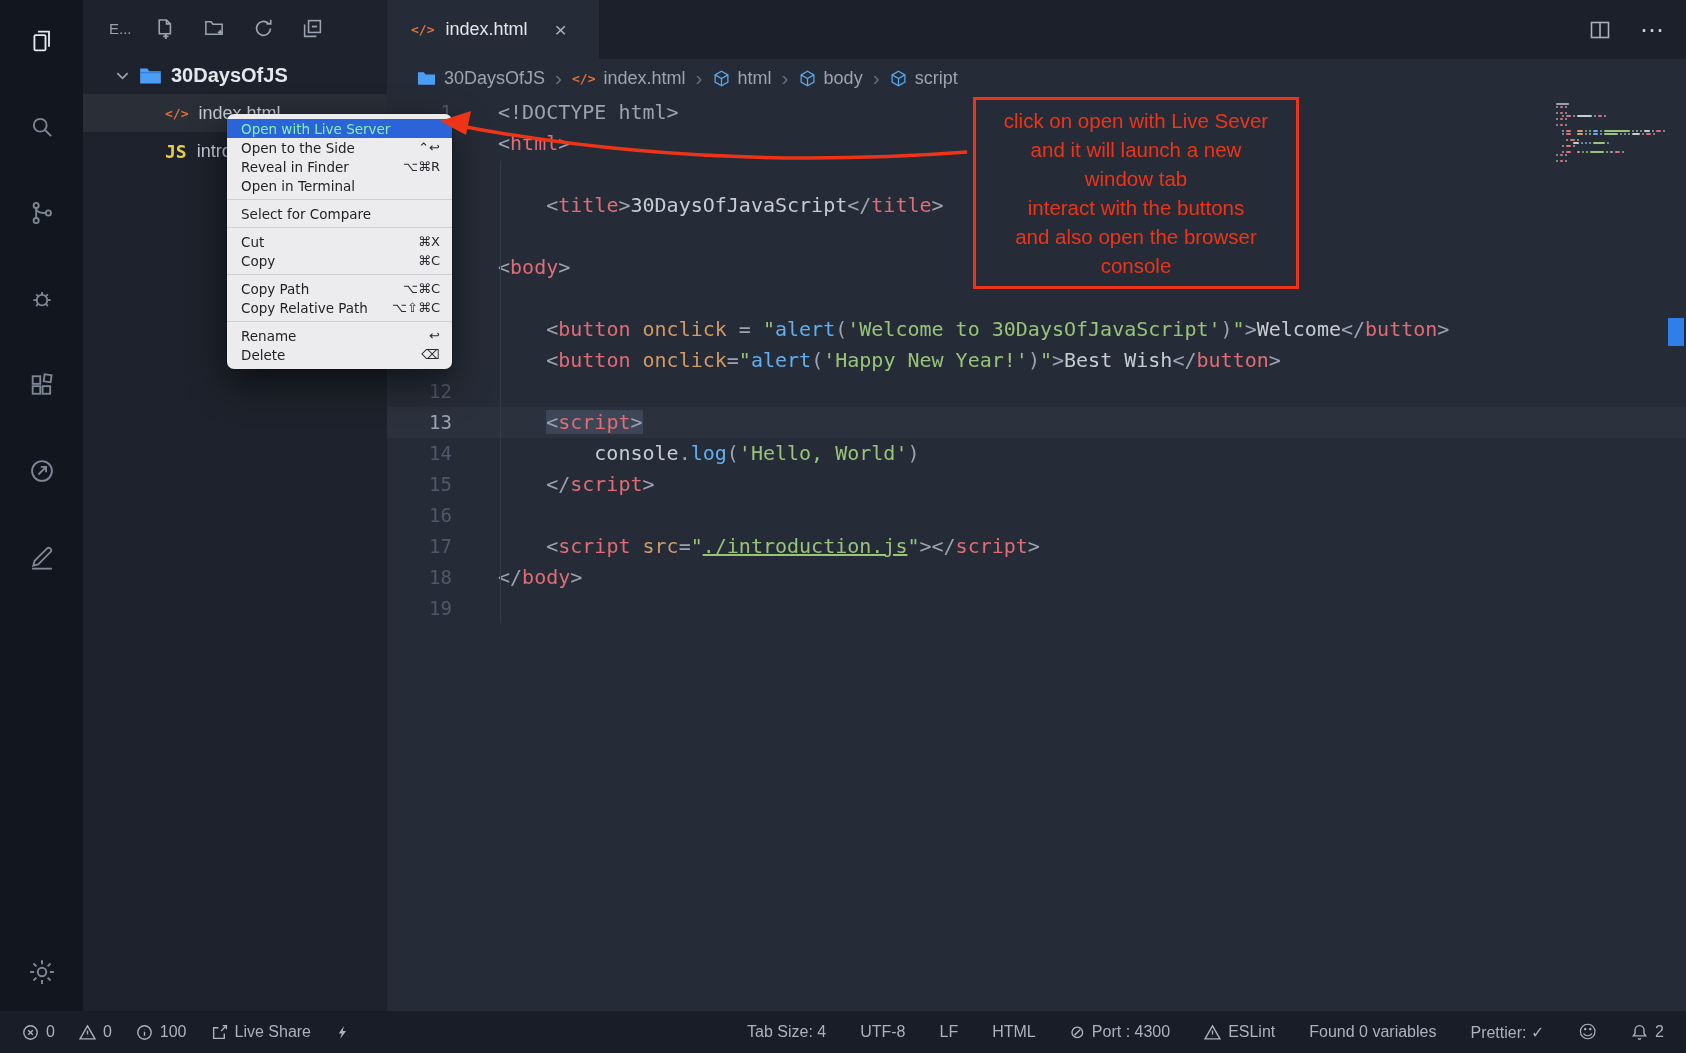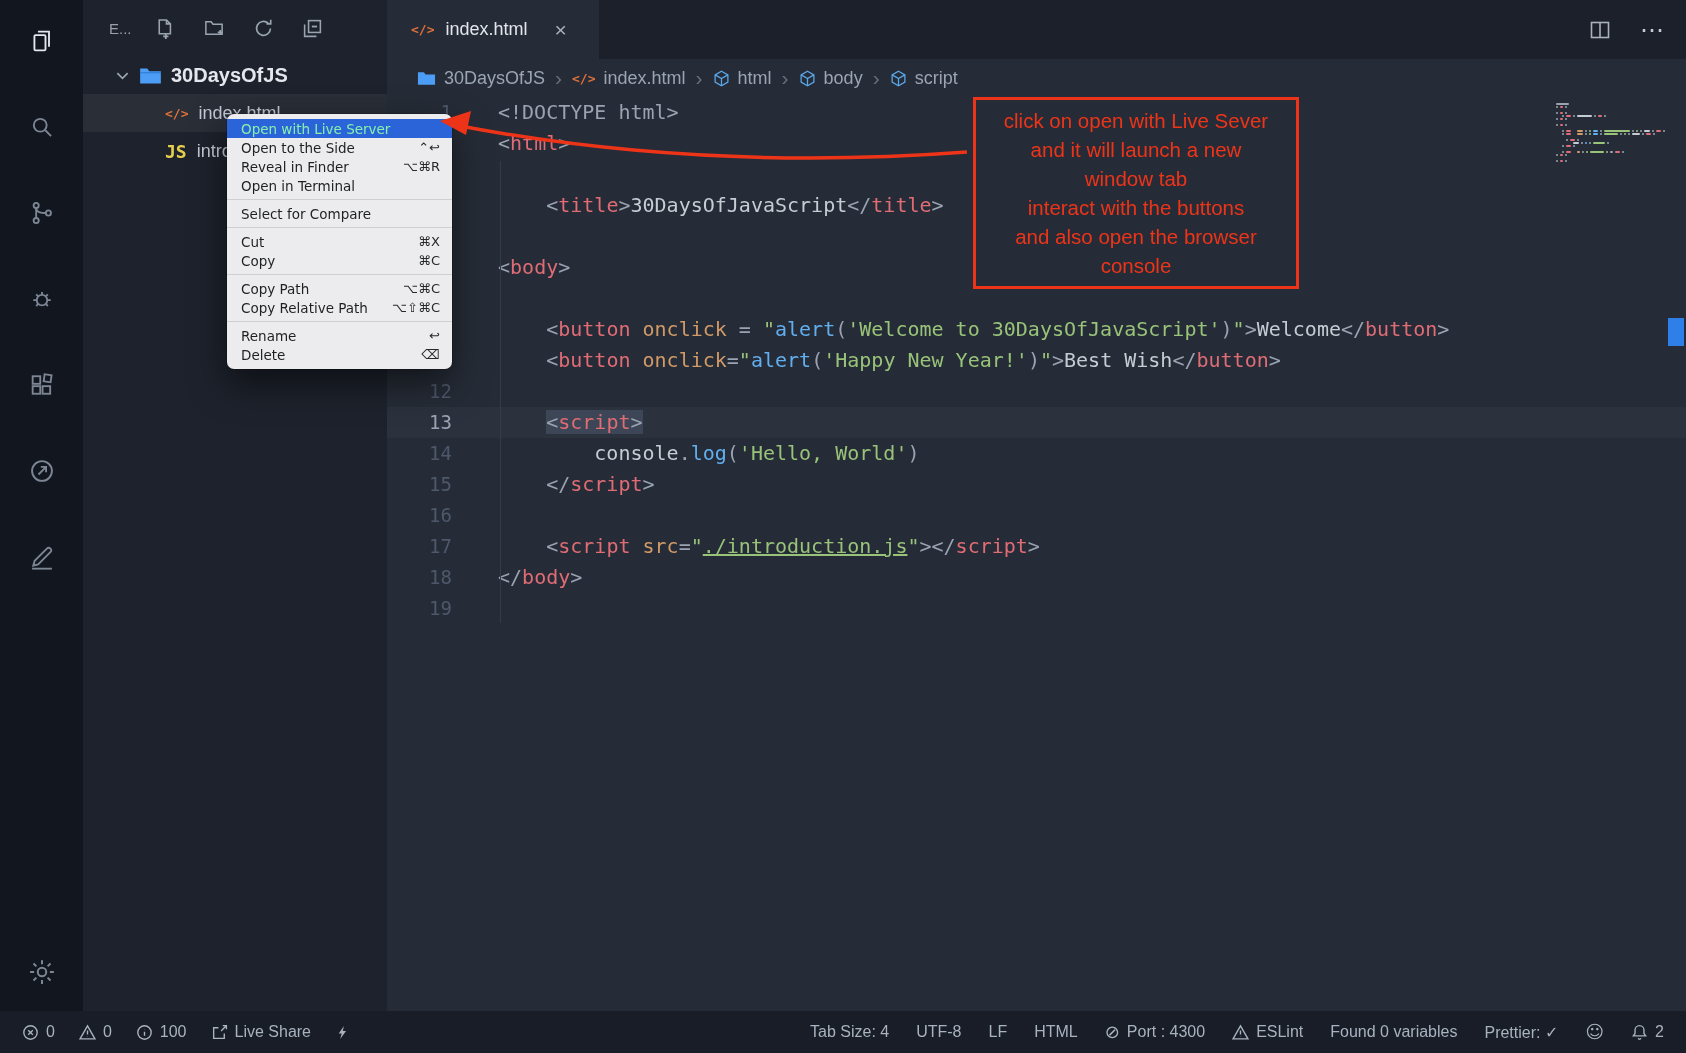--- a/index.html
+++ b/index.html
@@ -53,21 +53,21 @@
   .match{background:#3d4656}
   .indent-guide{position:absolute;left:113px;top:64px;width:1px;height:462px;background:#343c49}
   .minimap{position:absolute;right:38px;top:6px;width:92px;cursor:pointer}
   .mm-line{height:2px;margin-bottom:1px;font-size:0;white-space:nowrap}
   .mm-line i{display:inline-block;height:2px;margin-right:2px;background:currentColor;border-radius:1px}
   .overview-marker{position:absolute;right:2px;top:221px;width:16px;height:28px;background:#2f7fe8;cursor:pointer}
 
   
   .status-bar{position:absolute;left:0;bottom:0;width:1686px;height:42px;background:#181d27;color:#a9b2bf;font-size:16px;z-index:6}
   .sb-left{position:absolute;left:22px;top:0;height:42px;display:flex;align-items:center;gap:24px}
-  .sb-right{position:absolute;right:22px;top:0;height:42px;display:flex;align-items:center;gap:27px}
+  .sb-right{position:absolute;right:22px;top:0;height:42px;display:flex;align-items:center;gap:34px}
   .sb-item{display:flex;align-items:center;gap:7px;cursor:pointer;white-space:nowrap}
   .glyph{font-family:"DejaVu Sans",sans-serif;font-size:18px;line-height:1}
 
   
   .context-menu{position:absolute;left:227px;top:114px;width:225px;background:#ececee;border-radius:7px;
     box-shadow:0 14px 36px rgba(0,0,0,.55),0 0 0 1px rgba(0,0,0,.14);padding:5px 0;z-index:40;
     font-family:"DejaVu Sans","Liberation Sans",sans-serif}
   .menu-item{display:flex;justify-content:space-between;align-items:center;height:19px;padding:0 12px 0 14px;
     font-size:13.5px;color:#1f2023;cursor:pointer}
   .menu-item.highlighted{background:#2a64d8;color:#86efac}

